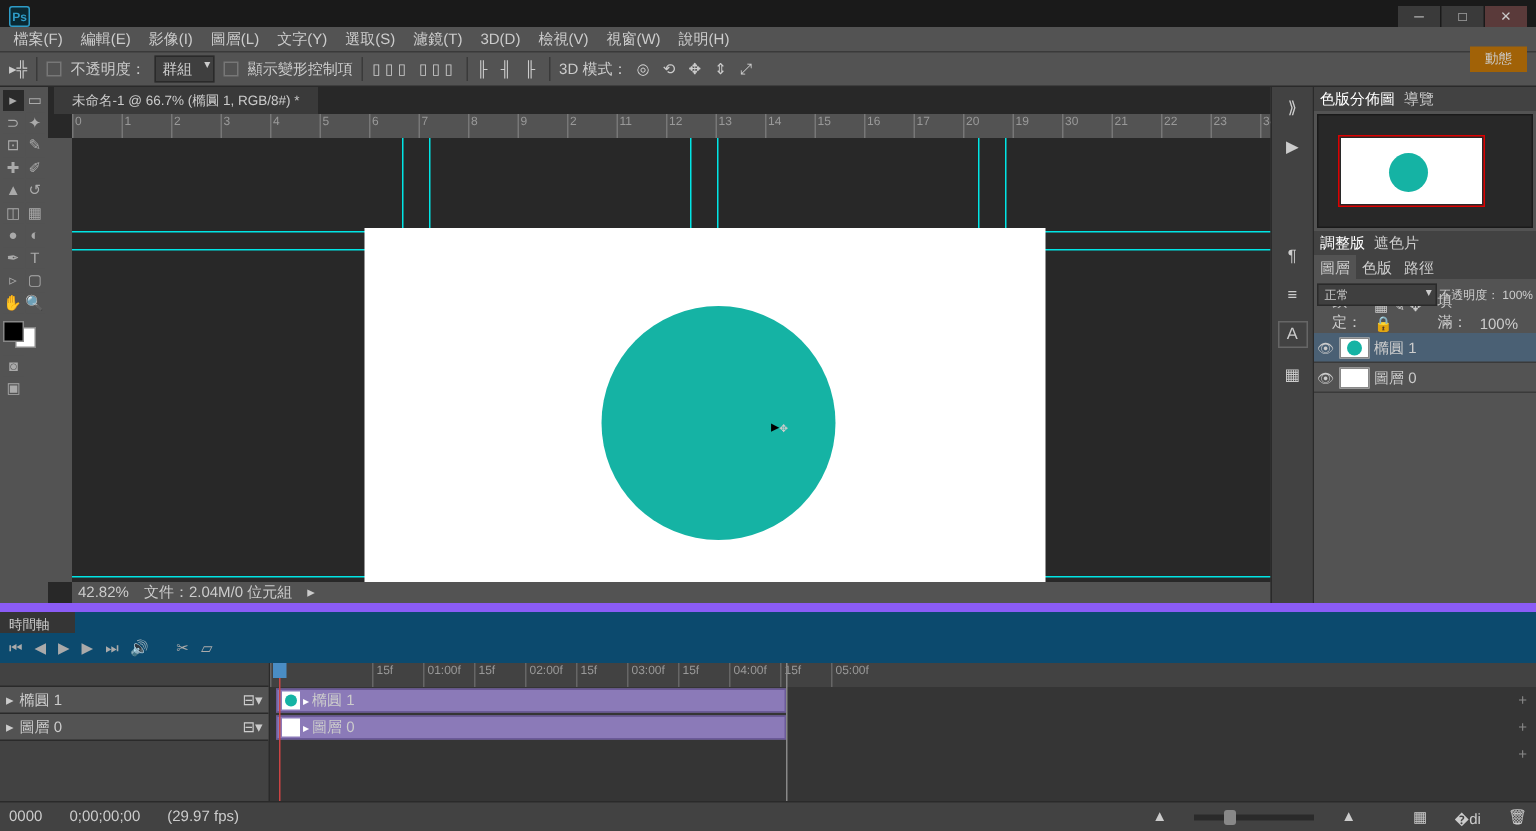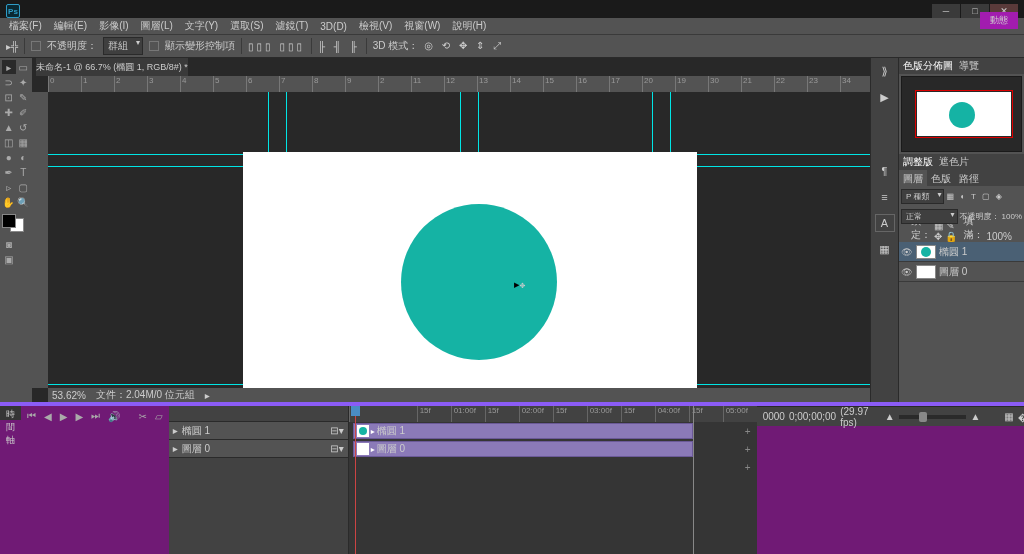--- a/index.html
+++ b/index.html
@@ -9,78 +9,78 @@
 .win-controls{margin-left:auto;display:flex;gap:1px}
 .win-btn{width:28px;height:14px;background:#3a3a3a;display:flex;align-items:center;justify-content:center;font-size:9px}
 .win-btn.close{background:#5a3a3a}
 .menubar{height:16px;background:#535353;display:flex;align-items:center;padding:0 4px;gap:2px}
 .menubar span{padding:0 5px;font-size:10px}
 .optionsbar{height:24px;background:#535353;border-top:1px solid #3a3a3a;border-bottom:1px solid #2a2a2a;display:flex;align-items:center;padding:0 6px;gap:6px}
 .optionsbar .sep{width:1px;height:16px;background:#3a3a3a}
 .cb{width:10px;height:10px;border:1px solid #777;background:#535353}
 .dd{background:#3f3f3f;border:1px solid #2a2a2a;padding:1px 14px 1px 4px;position:relative}
 .dd:after{content:"▾";position:absolute;right:2px;top:0;font-size:8px}
-.tab-badge{position:absolute;right:6px;top:12px;background:#a21caf;padding:2px 10px;font-size:9px}
+.tab-badge{position:absolute;right:6px;top:31px;background:#a16207;padding:2px 10px;font-size:9px}
 .main{display:flex;height:344px}
 .toolbox{width:32px;background:#535353;display:flex;flex-direction:column;padding:2px;gap:1px}
 .trow{display:flex;gap:1px}
 .tool{width:14px;height:14px;background:#535353;display:flex;align-items:center;justify-content:center;font-size:10px;color:#aaa}
 .tool.active{background:#2a2a2a}
 .swatch{width:22px;height:18px;position:relative;margin-top:4px}
 .sw-f{width:14px;height:14px;background:#000;border:1px solid #888;position:absolute;top:0;left:0}
 .sw-b{width:14px;height:14px;background:#fff;border:1px solid #888;position:absolute;bottom:0;right:0}
 .doc-area{flex:1;background:#282828;position:relative;overflow:hidden}
-.doc-tab{position:absolute;top:0;left:4px;height:18px;background:#3a3a3a;padding:2px 0;font-size:9px;display:flex;align-items:center;z-index:5}
+.doc-tab{position:absolute;top:0;left:4px;height:18px;background:#3a3a3a;padding:2px 12px;font-size:9px;display:flex;align-items:center;z-index:5}
 .ruler-h{position:absolute;top:18px;left:16px;right:0;height:16px;background:#535353;display:flex;overflow:hidden;z-index:4}
 .ruler-v{position:absolute;top:34px;left:0;width:16px;bottom:14px;background:#535353;z-index:4}
 .tick{flex:none;width:33px;border-left:1px solid #777;font-size:8px;padding-left:1px;color:#999}
 .canvas-wrap{position:absolute;top:34px;left:16px;right:0;bottom:14px;background:#282828}
 .canvas{position:absolute;left:195px;top:60px;width:454px;height:258px;background:#fff}
 .circle{position:absolute;left:158px;top:52px;width:156px;height:156px;background:#15b3a4;border-radius:50%}
 .guide-h{position:absolute;left:0;right:0;height:1px;background:#00e5e5}
 .guide-v{position:absolute;top:0;bottom:0;width:1px;background:#00e5e5}
 .cursor{position:absolute;left:466px;top:186px;font-size:11px;color:#000;z-index:10}
 .statusbar{position:absolute;bottom:0;left:16px;right:0;height:14px;background:#535353;display:flex;align-items:center;padding:0 4px;font-size:9px;gap:10px}
 .right-dock{width:28px;background:#424242;border-left:1px solid #2a2a2a;display:flex;flex-direction:column;align-items:center;padding-top:4px;gap:8px}
 .rdock-btn{width:20px;height:18px;display:flex;align-items:center;justify-content:center;font-size:11px}
-.panels{width:126px;background:#535353;border-left:1px solid #2a2a2a;display:flex;flex-direction:column}
+.panels{width:149px;background:#535353;border-left:1px solid #2a2a2a;display:flex;flex-direction:column}
 .panel-head{height:16px;background:#424242;display:flex;align-items:center;font-size:9px;padding:0 4px;gap:6px}
 .panel-head .active{color:#fff}
 .nav-panel{height:76px;background:#282828;border:1px solid #1a1a1a;margin:2px;position:relative}
 .nav-canvas{position:absolute;left:15px;top:15px;width:94px;height:44px;background:#fff}
 .nav-canvas .nc{position:absolute;left:32px;top:10px;width:26px;height:26px;background:#15b3a4;border-radius:50%}
 .nav-frame{position:absolute;left:13px;top:13px;width:98px;height:48px;border:1px solid #d00}
 .layers-panel{flex:1;display:flex;flex-direction:column}
 .layer-tabs{height:16px;background:#424242;display:flex;font-size:9px}
 .layer-tabs span{padding:2px 4px}
 .layer-tabs .active{background:#535353}
 .layer-opts{height:20px;display:flex;align-items:center;padding:0 2px;gap:2px}
 .layer-opts2{height:16px;display:flex;align-items:flex-end;padding:0 12px;font-size:8px;gap:3px}
 .layer-row{height:20px;display:flex;align-items:center;border-bottom:1px solid #3a3a3a;padding:0 2px;gap:3px}
 .layer-row.sel{background:#4a6074}
 .eye{width:12px;font-size:9px}
 .layer-thumb{width:20px;height:14px;background:#fff;border:1px solid #888;display:flex;align-items:center;justify-content:center}
 .layer-thumb .lc{width:10px;height:10px;background:#15b3a4;border-radius:50%}
-.timeline{height:152px;background:#701a75;border-top:4px solid #8b5cf6;display:flex;}
+.timeline{height:152px;background:#0c4a6e;border-top:6px solid #8b5cf6;display:flex;flex-direction:column}
 .tl-tab{height:14px;background:#353535;font-size:9px;padding:2px 6px;width:50px}
 .tl-controls{height:20px;display:flex;align-items:center;padding:0 6px;gap:8px}
 .tl-btn{font-size:10px;color:#aaa}
 .tl-body{flex:1;display:flex}
 .tl-left{width:180px;background:#424242;border-right:1px solid #2a2a2a}
 .tl-track-head{height:18px;background:#535353;border-bottom:1px solid #2a2a2a;display:flex;align-items:center;padding:0 4px;font-size:9px;gap:4px}
 .tl-right{flex:1;background:#353535;position:relative;overflow:hidden}
 .tl-ruler{height:16px;background:#424242;display:flex;position:relative}
 .tl-tick{flex:none;width:68px;border-left:1px solid #666;font-size:8px;padding-left:2px;color:#999}
 .tl-clip{position:absolute;height:16px;background:#8b7ab8;border:1px solid #6b5a98;font-size:8px;padding:1px 3px;color:#fff;display:flex;align-items:center;gap:2px}
 .tl-clip .ct{width:12px;height:12px;background:#fff;display:flex;align-items:center;justify-content:center}
 .tl-clip .ct .cc{width:8px;height:8px;background:#15b3a4;border-radius:50%}
 .tl-playhead{position:absolute;top:0;bottom:0;width:1px;background:#c44;left:6px}
 .tl-playhead:before{content:"";position:absolute;top:0;left:-4px;width:9px;height:10px;background:#4a8dc4}
 .tl-end{position:absolute;top:0;bottom:0;width:1px;background:#888;left:344px}
-.tl-footer{height:20px;background:#424242;border-top:1px solid #2a2a2a;display:flex;align-items:center;padding:0 6px;gap:4px;font-size:9px}
+.tl-footer{height:20px;background:#424242;border-top:1px solid #2a2a2a;display:flex;align-items:center;padding:0 6px;gap:18px;font-size:9px}
 .zoom-slider{width:80px;height:4px;background:#2a2a2a;position:relative}
 .zoom-slider:before{content:"";position:absolute;left:20px;top:-3px;width:8px;height:10px;background:#888;border-radius:2px}
 </style>
 </head>
 <body>
 
 <div class="titlebar">
   <div class="ps-logo">Ps</div>
   <div class="win-controls">
     <div class="win-btn">─</div>
@@ -215,21 +215,21 @@
       <div class="guide-v" style="left:412px"></div>
       <div class="guide-v" style="left:430px"></div>
       <div class="guide-v" style="left:604px"></div>
       <div class="guide-v" style="left:622px"></div>
       <div class="canvas">
         <div class="circle"></div>
       </div>
       <div class="cursor">▸<span style="font-size:7px">✥</span></div>
     </div>
     <div class="statusbar">
-      <span>53.62%</span>
+      <span>42.82%</span>
       <span>文件：2.04M/0 位元組</span>
       <span>▸</span>
     </div>
   </div>
 
   <div class="right-dock">
     <div class="rdock-btn">⟫</div>
     <div class="rdock-btn">▶</div>
     <div style="height:40px"></div>
     <div class="rdock-btn">¶</div>
@@ -253,24 +253,20 @@
     <div class="panel-head">
       <span class="active">調整版</span>
       <span>遮色片</span>
     </div>
 
     <div class="layers-panel">
       <div class="layer-tabs">
         <span class="active">圖層</span>
         <span>色版</span>
         <span>路徑</span>
-      </div>
-      <div class="layer-opts">
-        <div class="dd" style="font-size:8px">P 種類</div>
-        <span style="font-size:8px;letter-spacing:2px">▦ ◐ T ▢ ◈</span>
       </div>
       <div class="layer-opts">
         <div class="dd" style="font-size:8px;flex:1">正常</div>
         <span style="font-size:8px">不透明度：</span>
         <span style="font-size:8px">100%</span>
       </div>
       <div class="layer-opts2">
         <span>鎖定：</span>
         <span>▦ ✎ ✥ 🔒</span>
         <span style="margin-left:auto">填滿：</span>

